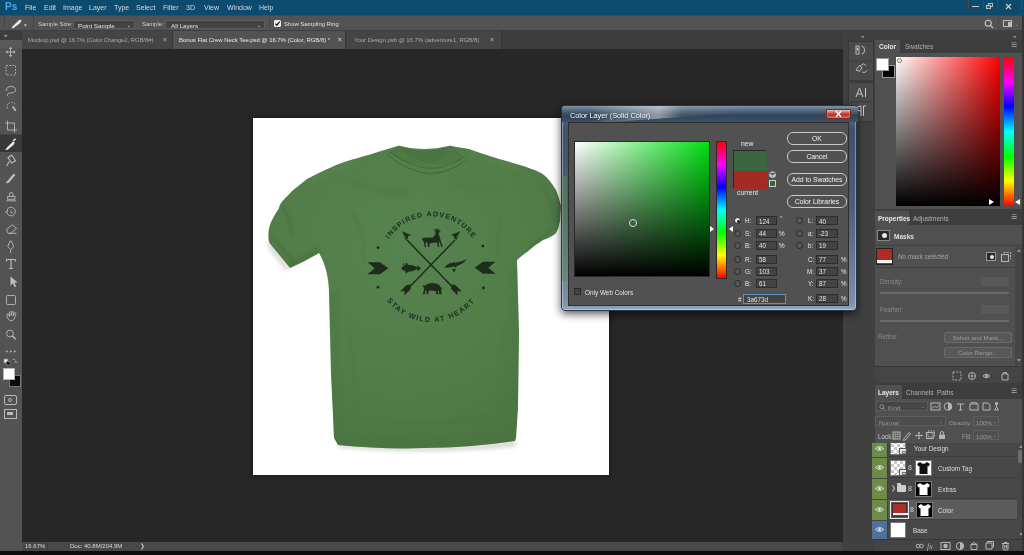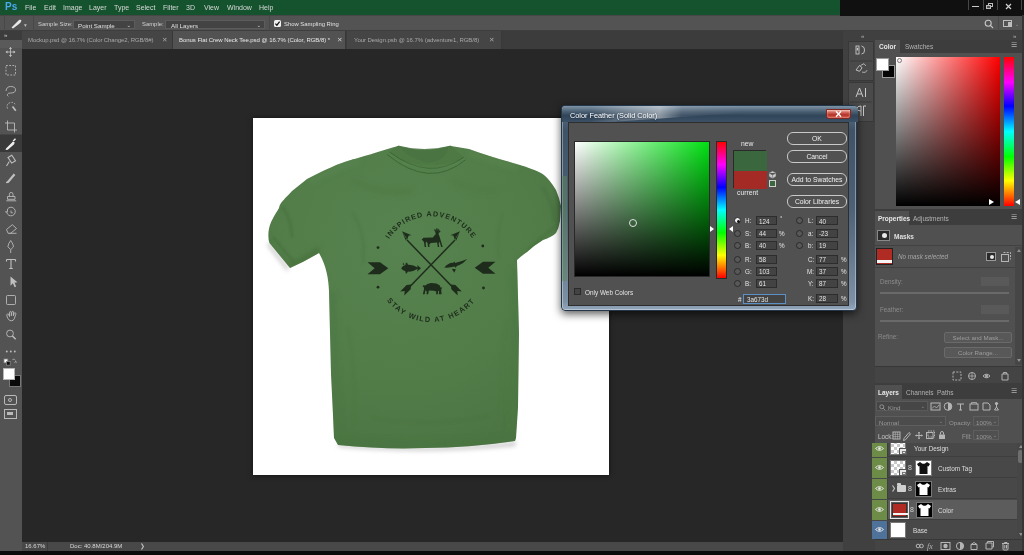--- a/index.html
+++ b/index.html
@@ -6,21 +6,21 @@
   html,body { width:1024px; height:555px; overflow:hidden; background:#000; }
   body { font-family:"Liberation Sans", sans-serif; }
   #app { position:relative; width:1024px; height:555px; background:#101010; }
   .abs { position:absolute; }
   .txt { position:absolute; white-space:nowrap; }
 </style>
 </head>
 <body>
 <div id="app">
 
-  <div class="abs" style="left:0;top:0;width:840px;height:16px;background:#14532d;border-bottom:1px solid #474747;">
+  <div class="abs" style="left:0;top:0;width:1024px;height:16px;background:#0c4a6e;border-bottom:1px solid #474747;">
     <span class="txt" style="left:5px;top:1px;font-size:10px;font-weight:bold;color:#4aa9ef;">Ps</span>
     <span class="txt" style="left:25px;top:4px;font-size:7px;color:#d8d8d8;">File</span>
     <span class="txt" style="left:44px;top:4px;font-size:7px;color:#d8d8d8;">Edit</span>
     <span class="txt" style="left:63px;top:4px;font-size:7px;color:#d8d8d8;">Image</span>
     <span class="txt" style="left:89px;top:4px;font-size:7px;color:#d8d8d8;">Layer</span>
     <span class="txt" style="left:114px;top:4px;font-size:7px;color:#d8d8d8;">Type</span>
     <span class="txt" style="left:136px;top:4px;font-size:7px;color:#d8d8d8;">Select</span>
     <span class="txt" style="left:163px;top:4px;font-size:7px;color:#d8d8d8;">Filter</span>
     <span class="txt" style="left:186px;top:4px;font-size:7px;color:#d8d8d8;">3D</span>
     <span class="txt" style="left:204px;top:4px;font-size:7px;color:#d8d8d8;">View</span>
@@ -562,21 +562,21 @@
   <div class="abs" style="left:0;top:551px;width:1024px;height:4px;background:#0c0c0c;"></div>
 
   <div class="abs" id="dialog" style="left:561px;top:105px;width:296px;height:206px;border-radius:4px;
        background:linear-gradient(180deg,#8ba0b4 0%,#51657a 6%,#3e5268 12%,#4d6176 50%,#7c91a5 96%,#93a8bc 100%);
        border:1px solid #24374a; box-shadow:0 3px 9px rgba(0,0,0,0.65), inset 0 0 0 1px rgba(255,255,255,0.35);">
     <div class="abs" style="left:0px;top:70px;width:5px;height:105px;background:rgba(95,135,88,0.5);"></div>
     <div class="abs" style="left:0px;top:0px;width:296px;height:16px;border-radius:4px 4px 0 0;
          background:linear-gradient(180deg,#7e93a6 0%,#4c6073 35%,#31455a 60%,#3d5166 100%);overflow:hidden;">
       <div class="abs" style="left:30px;top:-6px;width:150px;height:18px;background:linear-gradient(100deg,rgba(255,255,255,0) 0%,rgba(255,255,255,0.45) 45%,rgba(255,255,255,0.08) 60%,rgba(255,255,255,0) 100%);transform:rotate(-4deg);"></div>
     </div>
-    <span class="txt" style="left:8px;top:4.5px;font-size:7.3px;color:#fff;text-shadow:0 1px 2px #1a2a3a;">Color Feather (Solid Color)</span>
+    <span class="txt" style="left:8px;top:4.5px;font-size:7.3px;color:#fff;text-shadow:0 1px 2px #1a2a3a;">Color Layer (Solid Color)</span>
     <div class="abs" style="left:264px;top:2.5px;width:25px;height:10px;border-radius:0 0 3px 3px;border:1px solid #802720;
          background:linear-gradient(180deg,#f0b0a4 0%,#d4675c 30%,#b23327 60%,#d8574a 100%);box-shadow:inset 0 0 2px rgba(255,255,255,0.7);">
       <svg width="23" height="8" viewBox="0 0 23 8" style="display:block;">
           <path d="M9,1.3 L14,6.7 M14,1.3 L9,6.7" stroke="#ffffff" stroke-width="1.3"></path>
         </svg>
     </div>
 
     <div class="abs" style="left:6px;top:16px;width:281px;height:184px;background:#515151;border:1px solid #2e2e2e;">
 
       <div class="abs" style="left:5px;top:18px;width:136px;height:136px;border:1px solid #2a2a2a;

